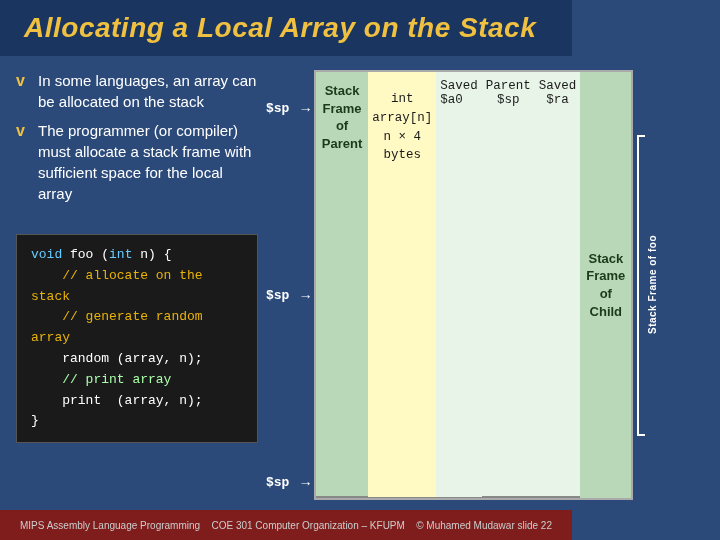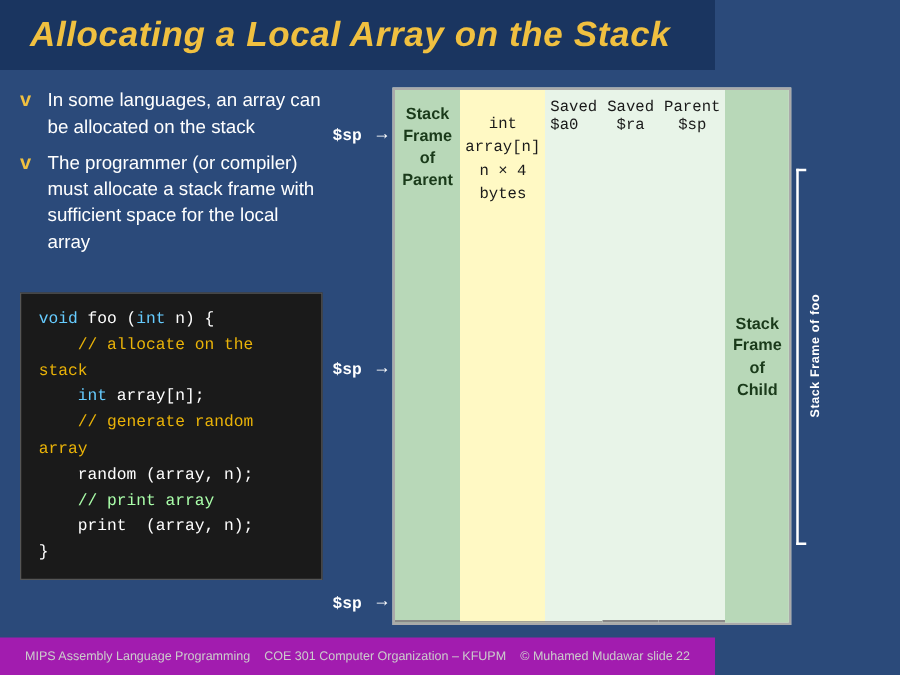--- a/index.html
+++ b/index.html
@@ -95,21 +95,21 @@
     .sp-arrow {
       color: white;
       font-size: 14px;
     }
 
     .footer {
       position: absolute;
       bottom: 0;
       left: 0;
       right: 0;
-      background: #a21caf;
+      background: #7f1d1d;
       color: #ccc;
       font-size: 10px;
       padding: 4px 20px;
       display: flex;
       justify-content: space-between;
       align-items: center;
       height: 30px;
     }
 
     .main-content {
@@ -139,21 +139,20 @@
       </div>
 
       <div class="bullet-point">
         <span class="bullet-v">v</span>
         <span>The programmer (or compiler) must allocate a stack frame with sufficient space for the local array</span>
       </div>
 
       <div class="code-block">
         <div><span style="color:#66ccff;">void</span> foo (<span style="color:#66ccff;">int</span> n) {</div>
         <div style="color:#eab308;">&nbsp;&nbsp;&nbsp;&nbsp;// allocate on the stack</div>
-        <div>&nbsp;&nbsp;&nbsp;&nbsp;<span style="color:#66ccff;">int</span> array[n];</div>
         <div style="color:#eab308;">&nbsp;&nbsp;&nbsp;&nbsp;// generate random array</div>
         <div>&nbsp;&nbsp;&nbsp;&nbsp;random (array, n);</div>
         <div style="color:#aaffaa;">&nbsp;&nbsp;&nbsp;&nbsp;// print array</div>
         <div>&nbsp;&nbsp;&nbsp;&nbsp;print&nbsp;&nbsp;(array, n);</div>
         <div>}</div>
       </div>
     </div>
 
     <div class="right-panel">
 
@@ -181,25 +180,25 @@
         <div style="background:#fff9c4; color:#1a1a1a; font-family:'Courier New',monospace; font-size:12.5px; text-align:center; padding:18px 4px; border-bottom:1px solid #888; line-height:1.5;">
           <span>int array[n]</span><br>
           <span>n × 4 bytes</span>
         </div>
 
         <div style="background:#e8f4e8; color:#1a1a1a; font-family:'Courier New',monospace; font-size:12.5px; padding:7px 4px; border-bottom:1px solid #888;">
           <span>Saved $a0</span>
         </div>
 
         <div style="background:#e8f4e8; color:#1a1a1a; font-family:'Courier New',monospace; font-size:12.5px; text-align:center; padding:7px 4px; border-bottom:2px solid #888;">
+          <span>Parent $sp</span>
+        </div>
+
+        <div style="background:#e8f4e8; color:#1a1a1a; font-family:'Courier New',monospace; font-size:12.5px; text-align:center; padding:7px 4px; border-bottom:2px solid #888;">
           <span>Saved $ra</span>
-        </div>
-
-        <div style="background:#e8f4e8; color:#1a1a1a; font-family:'Courier New',monospace; font-size:12.5px; text-align:center; padding:7px 4px; border-bottom:2px solid #888;">
-          <span>Parent $sp</span>
         </div>
 
         <div style="background:#b8d8b8; color:#1a3a1a; font-size:13px; font-weight:bold; text-align:center; padding:10px 6px; flex:1; display:flex; align-items:center; justify-content:center; line-height:1.35;">
           Stack Frame<br>of Child
         </div>
 
       </div>
 
       <div style="display:flex; flex-direction:column; align-items:flex-start; justify-content:center; width:22px; position:relative;">
         <div style="position:absolute; top:15%; bottom:15%; left:0; border-left:2px solid white; border-top:2px solid white; border-bottom:2px solid white; width:8px;"></div>

